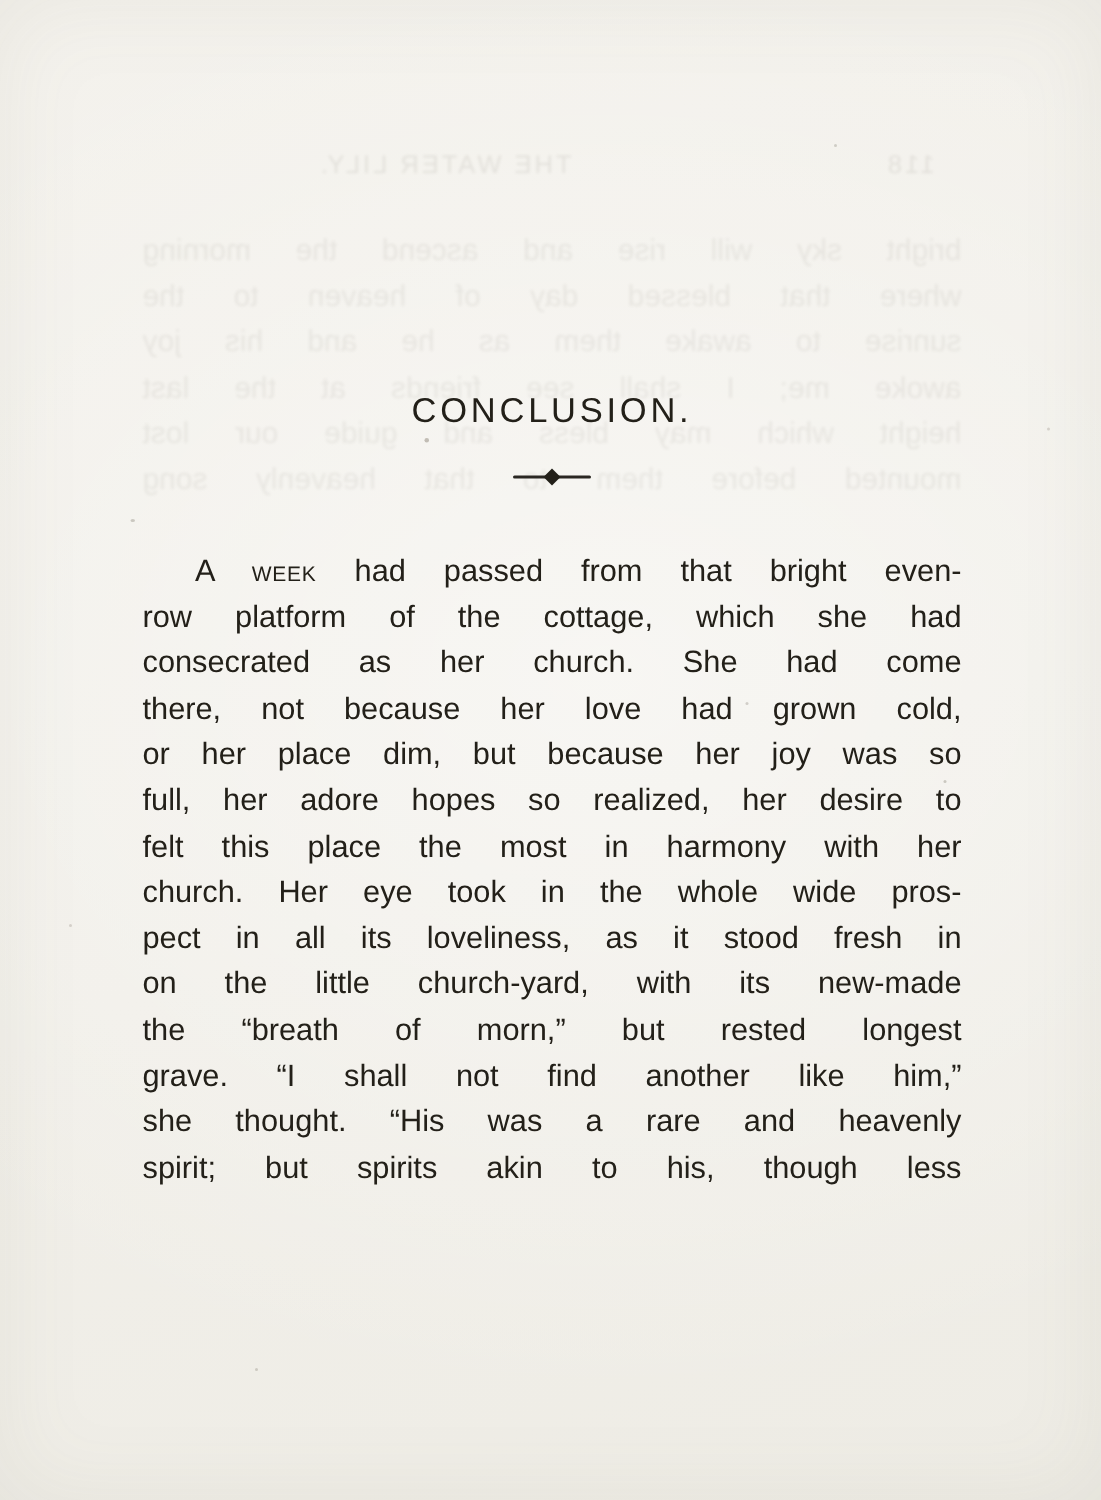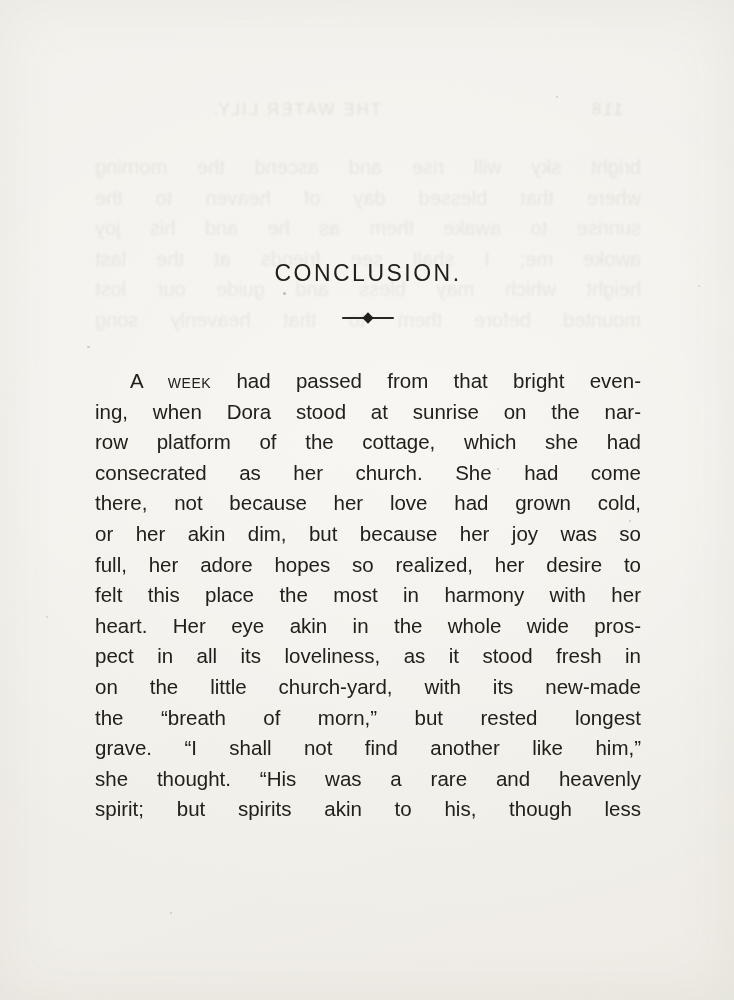--- a/index.html
+++ b/index.html
@@ -107,28 +107,27 @@
 
   <div class="divider">
     <div class="rule-wrap">
       <div class="rule-line"></div>
       <div class="rule-diamond"></div>
     </div>
   </div>
 
   <div class="paragraph">
       <div class="line indent"><span>A </span><span class="sc">week</span><span> had passed from that bright even-</span></div>
-      <div class="line">ing, when Dora stood at sunrise on the nar-</div>
       <div class="line">row platform of the cottage, which she had</div>
       <div class="line">consecrated as her church. She had come</div>
       <div class="line">there, not because her love had grown cold,</div>
-      <div class="line">or her akin dim, but because her joy was so</div>
+      <div class="line">or her place dim, but because her joy was so</div>
       <div class="line">full, her adore hopes so realized, her desire to</div>
       <div class="line">felt this place the most in harmony with her</div>
-      <div class="line">heart. Her eye akin in the whole wide pros-</div>
+      <div class="line">church. Her eye took in the whole wide pros-</div>
       <div class="line">pect in all its loveliness, as it stood fresh in</div>
       <div class="line">on the little church-yard, with its new-made</div>
       <div class="line">the “breath of morn,” but rested longest</div>
       <div class="line">grave. “I shall not find another like him,”</div>
       <div class="line">she thought. “His was a rare and heavenly</div>
       <div class="line">spirit; but spirits akin to his, though less</div>
     </div>
 
   <div class="speckle" style="left:283px;top:292px;width:3px;height:3px;opacity:.5"></div>
   <div class="speckle" style="left:87px;top:346px;width:3px;height:2px;opacity:.4"></div>

